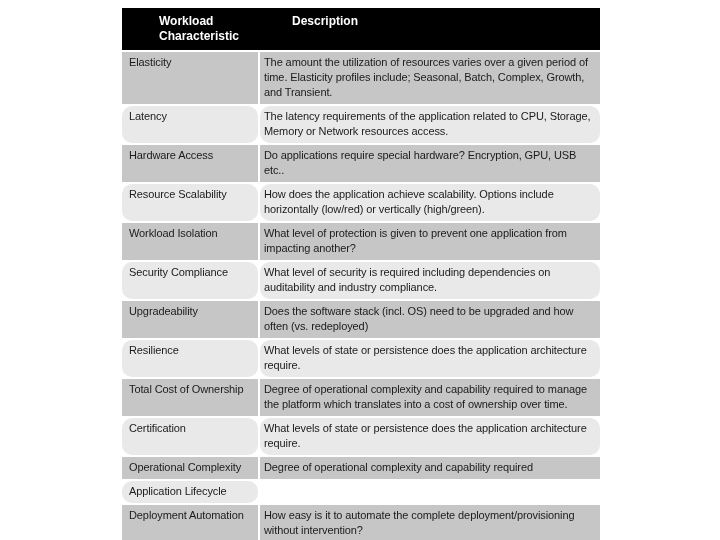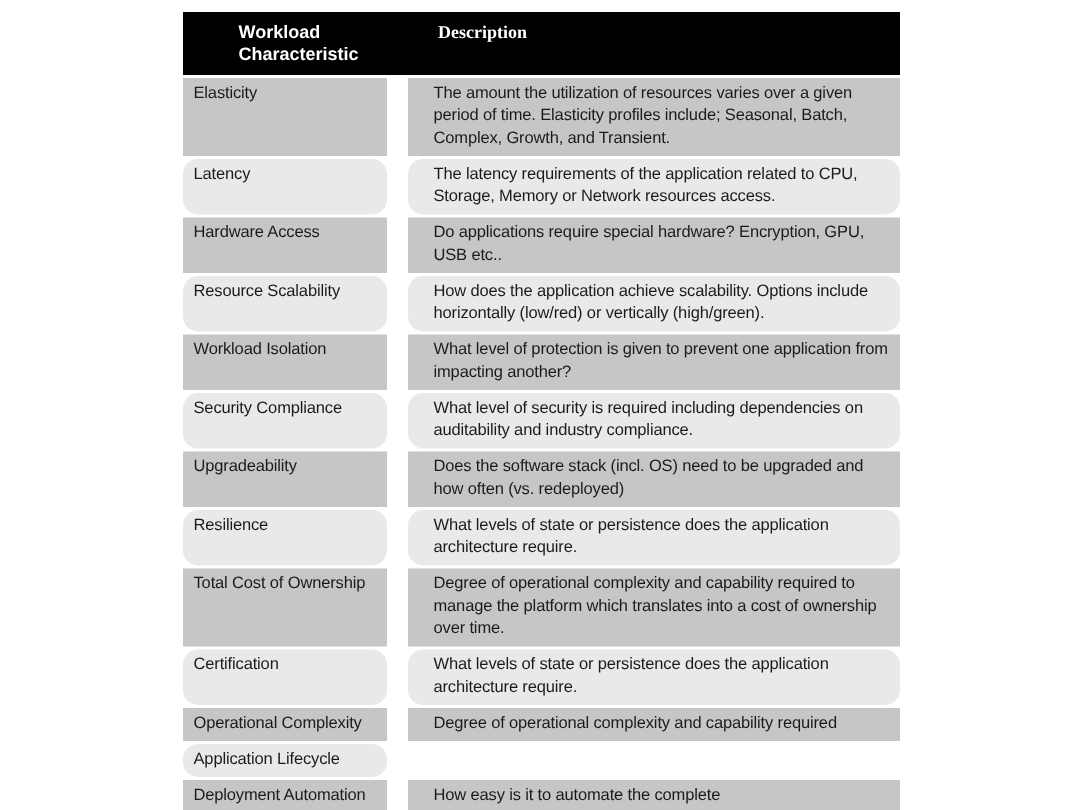--- a/index.html
+++ b/index.html
@@ -35,36 +35,35 @@
   }
   .thead .h1 {
     width: 127px;
     padding: 6px 4px 6px 7px;
     box-sizing: border-box;
     flex: 0 0 auto;
   }
   .thead .h2 {
     flex: 1 1 auto;
     padding: 6px 6px 6px 13px;
-    font-family: Liberation Serif, serif;
   }
   .trow {
     display: flex;
-    gap: 14px;
+    gap: 2px;
     margin-bottom: 2px;
   }
   .trow .c1 {
     width: 125px;
     flex: 0 0 auto;
     padding: 3px 4px 4px 7px;
     box-sizing: content-box;
   }
   .trow .c2 {
     flex: 1 1 auto;
-    padding: 3px 6px 4px 17px;
+    padding: 3px 6px 4px 4px;
   }
   .trow .c1, .trow .c2 {
     font-size: 11px;
     line-height: 15px;
     color: #1b1b1b;
     letter-spacing: -0.1px;
   }
   .trow.dark .c1, .trow.dark .c2 { background: var(--row-dark, #c6c6c6); }
   .trow.light .c1, .trow.light .c2 { background: var(--row-light, #e9e9e9); border-radius: 10px; }
 </style>

